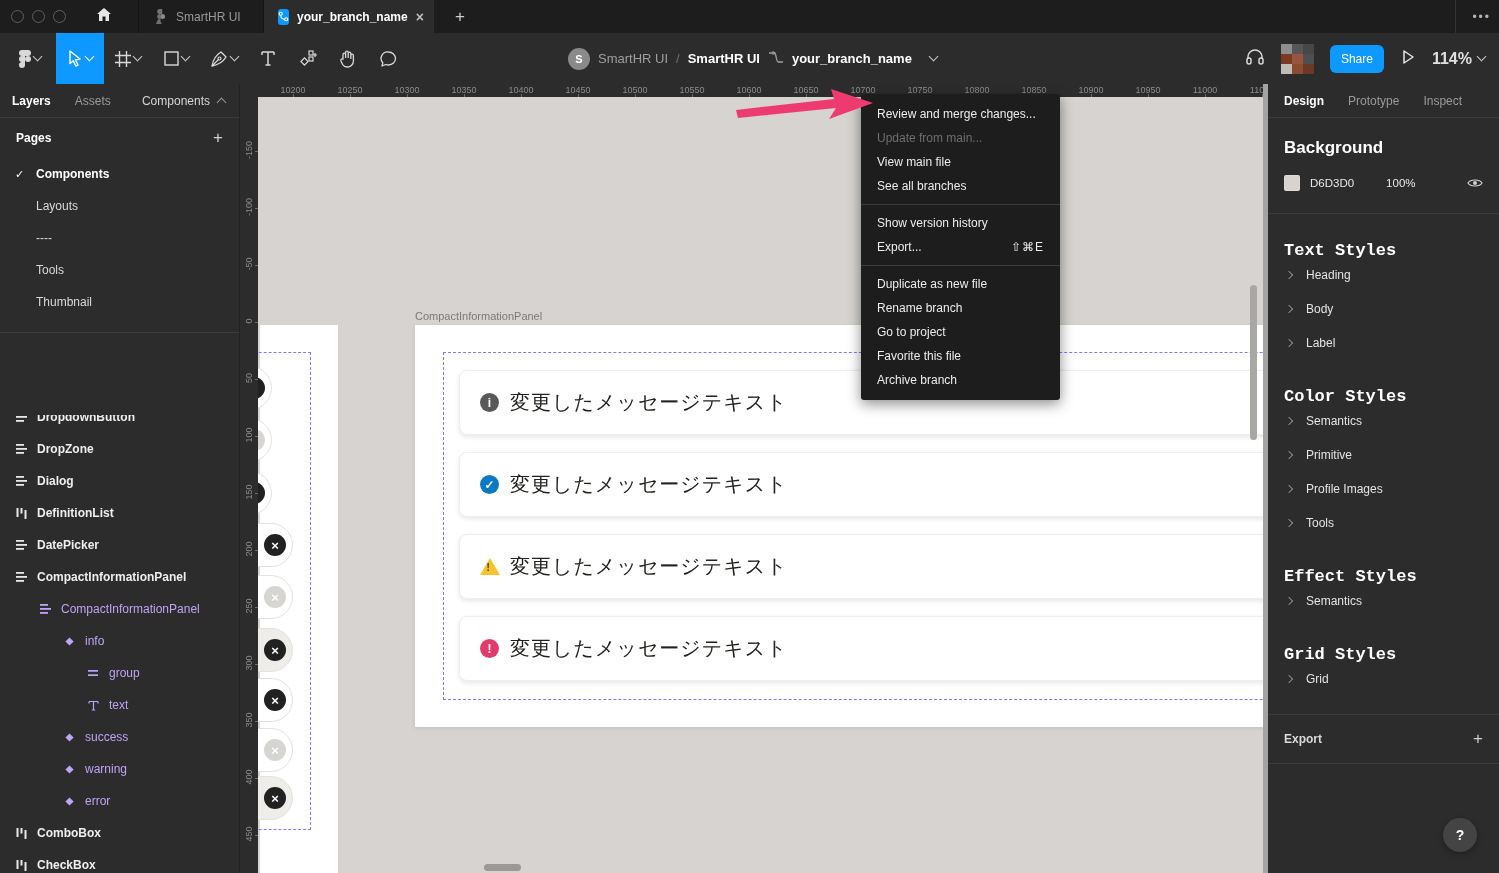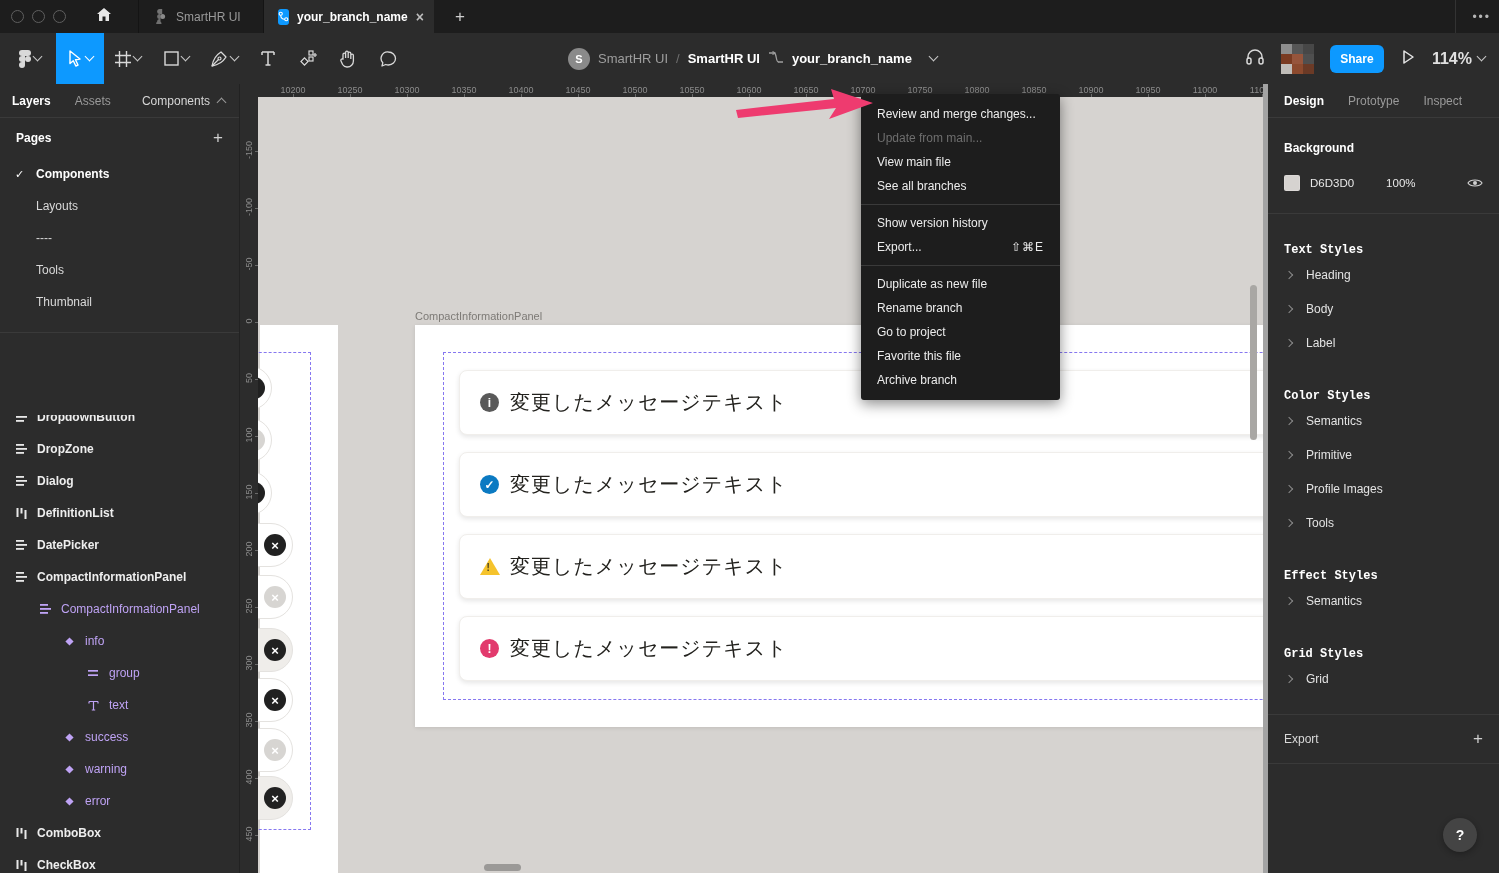--- a/index.html
+++ b/index.html
@@ -37,21 +37,21 @@
   .breadcrumb { position:absolute; left:568px; top:0; height:51px; display:flex; align-items:center; gap:8px; font-size:13px; }
   .bc-avatar { width:22px; height:22px; border-radius:50%; background:#8a8a8a; color:#fff; font-size:11px;
     display:flex; align-items:center; justify-content:center; font-weight:bold; }
   .bc-project { color:#9e9e9e; }
   .bc-sep { color:#6f6f6f; }
   .bc-file { color:#fff; font-weight:bold; }
   .bc-branch { color:#fff; font-weight:bold; }
   .bc-chev { margin-left:10px; }
   .toolbar-right { position:absolute; right:14px; top:0; height:51px; display:flex; align-items:center; gap:16px; }
   .mosaic { width:33px; height:30px; display:grid; grid-template-columns:repeat(3,1fr); grid-template-rows:repeat(3,1fr); }
-  .share-btn { background:#0d99ff; color:#fff; border:none; border-radius:6px; font-size:12px; font-weight:bold;
+  .share-btn { background:#0d99ff; color:#fff; border:none; border-radius:6px; font-size:12px; font-weight:normal;
     width:54px; height:28px; font-family:inherit; }
   .zoom-ctl { display:flex; align-items:center; gap:6px; color:#e0e0e0; font-size:16px; font-weight:bold; }
   
   .left-panel { position:absolute; left:0; top:84px; width:240px; height:789px; background:#2c2c2c; z-index:30;
     border-right:1px solid #222; }
   .lp-tabs { height:34px; display:flex; align-items:center; border-bottom:1px solid #3a3a3a; font-size:12px; }
   .lp-tab { padding:0 12px; }
   .lp-tab.on { color:#fff; font-weight:bold; }
   .lp-tab.off { color:#9a9a9a; }
   .lp-page-sel { margin-left:auto; margin-right:14px; display:flex; align-items:center; gap:8px; color:#d6d6d6; }
@@ -68,33 +68,33 @@
   .layers-clip { position:absolute; left:0; right:0; top:331px; bottom:0; overflow:hidden; }
   .layer-row { height:32px; display:flex; align-items:center; font-size:12px; color:#eee; font-weight:bold; }
   .layer-row.purple { color:#bfa3f5; font-weight:normal; }
   .layer-row .ic { width:14px; display:flex; justify-content:center; margin-right:9px; }
   
   .right-panel { position:absolute; left:1263px; top:84px; width:236px; height:789px; background:#2c2c2c; z-index:30;
     border-left:5px solid #a3a3a3; }
   .rp-tabs { height:34px; display:flex; align-items:center; gap:24px; padding:0 16px; border-bottom:1px solid #3a3a3a; font-size:12px; }
   .rp-tab.on { color:#fff; font-weight:bold; }
   .rp-tab.off { color:#9a9a9a; }
-  .rp-sec-head { font-size:12px; font-weight:bold; color:#fff; padding:0 16px; height:16px; display:flex; align-items:center; }
+  .rp-sec-head { font-size:17px; font-weight:bold; color:#fff; padding:0 16px; height:16px; display:flex; align-items:center; }
   .rp-bg-head { margin-top:22px; }
   .rp-bg-row { margin:16px 16px 0 16px; height:22px; display:flex; align-items:center; font-size:11.5px; color:#e8e8e8; }
   .swatch { width:16px; height:16px; border-radius:2px; margin-right:10px; border:1px solid rgba(255,255,255,.15); }
   .rp-opacity { margin-left:32px; }
   .rp-eye { margin-left:auto; display:flex; }
   .rp-divider { height:1px; background:#3a3a3a; margin-top:19px; }
   .style-head { margin-top:28px;font-family:Liberation Mono, monospace; }
   .style-row { height:34px; display:flex; align-items:center; padding:0 16px; font-size:12px; color:#e3e3e3; }
   .disc { width:6px; height:6px; border-right:1.3px solid #8a8a8a; border-bottom:1.3px solid #8a8a8a;
     transform:rotate(-45deg); margin:0 14px 0 2px; }
   .export-row { height:48px; display:flex; align-items:center; padding:0 16px; }
-  .export-row .t { font-size:12px; font-weight:normal; color:#d9d9d9; }
+  .export-row .t { font-size:12px; font-weight:bold; color:#d9d9d9; }
   .export-row .plus { margin-left:auto; font-size:17px; color:#d0d0d0; }
   .help-fab { position:absolute; right:22px; bottom:21px; width:34px; height:34px; border-radius:50%; background:#444;
     color:#fff; display:flex; align-items:center; justify-content:center; font-size:14px; font-weight:bold;
     box-shadow:0 2px 6px rgba(0,0,0,.3); }
   
   .canvas { position:absolute; left:240px; top:84px; width:1023px; height:789px; overflow:hidden; background:#2c2c2c; }
   .canvas-bg { position:absolute; left:18px; top:13px; right:0; bottom:0; background:#d6d3d0; z-index:1; }
   .h-ruler { position:absolute; left:6px; top:0; width:1023px; height:13px; background:#2c2c2c; z-index:10; }
   .h-ruler .num { position:absolute; top:1px; transform:translateX(-50%); font-size:9px; color:#8c8c8c; }
   .h-ruler .tick { position:absolute; bottom:0; width:1px; height:3px; background:#6a6a6a; }

